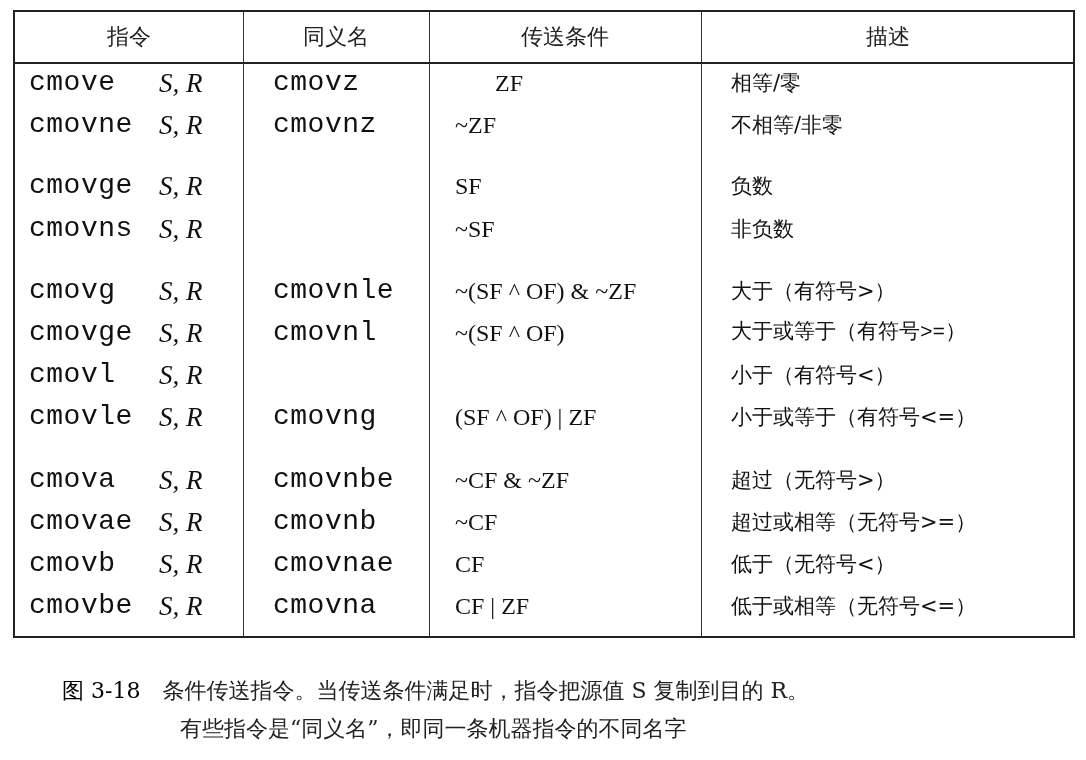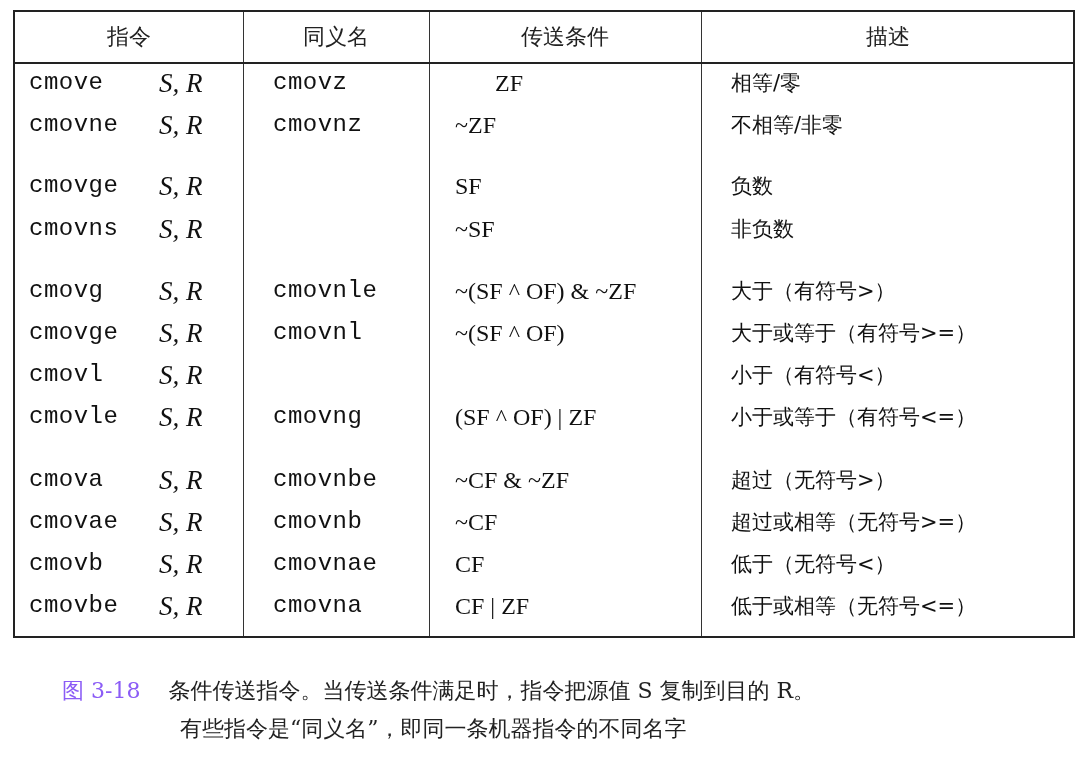--- a/index.html
+++ b/index.html
@@ -9,29 +9,29 @@
     border: 2px solid #222; box-sizing: border-box;
   }
   .vline { position: absolute; top: 0; bottom: 0; width: 0; border-left: 1.5px solid #333; }
   .hline { position: absolute; left: 0; right: 0; height: 0; border-top: 2px solid #222; top: 50px; }
   .hdr {
     position: absolute; top: 0; height: 50px; line-height: 50px; text-align: center;
     font-family: "DejaVu Sans", sans-serif; font-size: 22px; color: #222;
   }
   .row { position: absolute; left: 0; right: 0; height: 42px; line-height: 42px; }
   .cell { position: absolute; top: 0; white-space: nowrap; }
-  .mono { font-family: "Liberation Mono", "DejaVu Sans Mono", monospace; font-size: 24px; letter-spacing: 0.5px; }
+  .mono { font-family: "Liberation Mono", "DejaVu Sans Mono", monospace; font-size: 28px; letter-spacing: 0.5px; }
   .ops { font-family: "Liberation Serif", "DejaVu Serif", serif; font-style: italic; font-size: 27px; }
   .cond { font-family: "Liberation Serif", "DejaVu Serif", serif; font-size: 24px; }
   .desc { font-family: "DejaVu Sans", sans-serif; font-size: 21px; }
   .caption {
     position: absolute; left: 62px; top: 672px; font-family: "DejaVu Serif", serif;
     font-size: 22px; color: #222; line-height: 38px;
   }
-  .caption .fig { color: #8b5cf6; margin-right: 28px; }
+  .caption .fig { color: #000000; margin-right: 22px; }
   .caption .line2 { padding-left: 118px; }
 </style>
 </head>
 <body>
 
 <div class="table">
   <div class="vline" style="left:228px"></div>
   <div class="vline" style="left:414px"></div>
   <div class="vline" style="left:686px"></div>
   <div class="hline"></div>
@@ -75,21 +75,21 @@
         <span class="cell ops" style="left: 144px;">S, R</span>
         <span class="cell mono" style="left: 258px;">cmovnle</span>
         <span class="cell cond" style="left: 440px;">~(SF ^ OF) &amp; ~ZF</span>
         <span class="cell desc" style="left: 716px;">大于（有符号&gt;）</span>
       </div>
       <div class="row" style="top: 300px;">
         <span class="cell mono" style="left: 14px;">cmovge</span>
         <span class="cell ops" style="left: 144px;">S, R</span>
         <span class="cell mono" style="left: 258px;">cmovnl</span>
         <span class="cell cond" style="left: 440px;">~(SF ^ OF)</span>
-        <span class="cell desc" style="left: 716px;">大于或等于（有符号&gt;=）</span>
+        <span class="cell desc" style="left: 716px; font-family: Liberation Mono, monospace;">大于或等于（有符号&gt;=）</span>
       </div>
       <div class="row" style="top: 342px;">
         <span class="cell mono" style="left: 14px;">cmovl</span>
         <span class="cell ops" style="left: 144px;">S, R</span>
         <span class="cell desc" style="left: 716px;">小于（有符号&lt;）</span>
       </div>
       <div class="row" style="top: 384px;">
         <span class="cell mono" style="left: 14px;">cmovle</span>
         <span class="cell ops" style="left: 144px;">S, R</span>
         <span class="cell mono" style="left: 258px;">cmovng</span>

